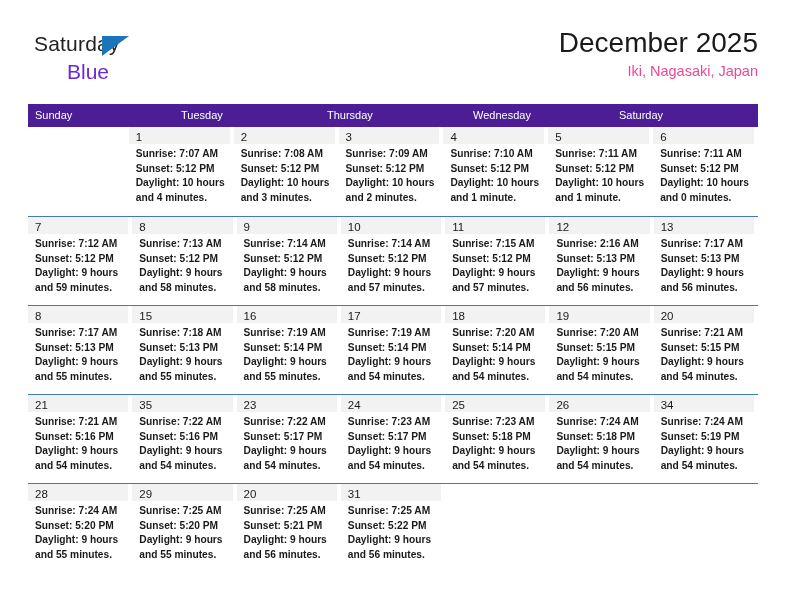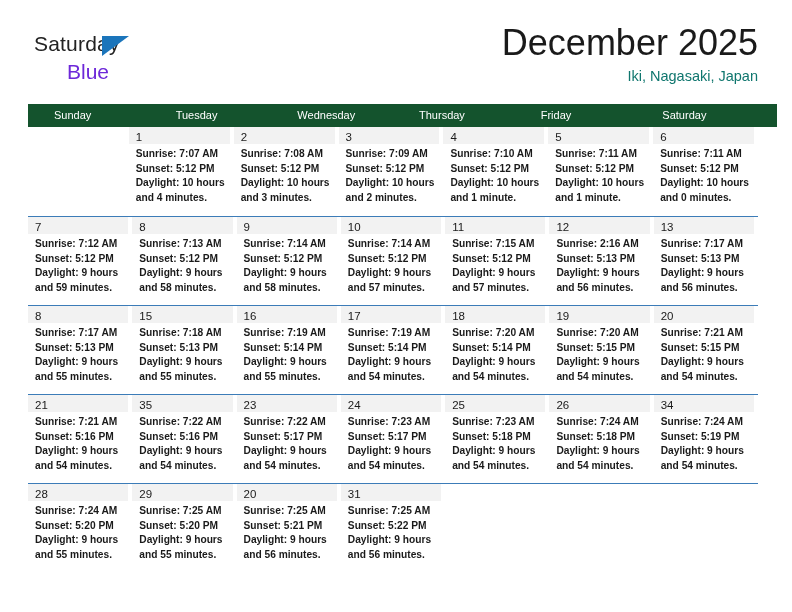--- a/index.html
+++ b/index.html
@@ -64,46 +64,44 @@
     border-bottom: 20px solid transparent;
   }
 
   .title-block {
     position: absolute;
     right: 0;
     top: 0;
     text-align: right;
   }
   .cal-title {
-    font-size: 36px;
+    font-size: 28px;
     font-weight: normal;
     color: #1a1a1a;
     line-height: 34px;
     white-space: nowrap;
   }
   .cal-subtitle {
     font-size: 14.5px;
-    color: #0f766e;
+    color: #ec4899;
     line-height: 22px;
-    margin-top: 5px;
     white-space: nowrap;
   }
 
   
   .calendar {
     position: absolute;
     left: 28px;
     top: 104px;
     width: 730px;
   }
   .dow-row {
     display: flex;
     width: 100%;
-    background: #14532d;
-    padding-left: 19px;
+    background: #4c1d95;
   }
   .dow-cell {
     flex: 1 1 0;
     box-sizing: border-box;
     padding: 4px 0 5px 7px;
     font-size: 11px;
     color: #ffffff;
     line-height: 14px;
     white-space: nowrap;
   }
@@ -166,23 +164,22 @@
       <div class="cal-title">December 2025</div>
       <div class="cal-subtitle">Iki, Nagasaki, Japan</div>
     </div>
 
   </div>
 
   <div class="calendar">
     <div class="dow-row">
         <div class="dow-cell">Sunday</div>
         <div class="dow-cell">Tuesday</div>
+        <div class="dow-cell">Thursday</div>
         <div class="dow-cell">Wednesday</div>
-        <div class="dow-cell">Thursday</div>
-        <div class="dow-cell">Friday</div>
         <div class="dow-cell">Saturday</div>
       </div>
     <div id="weeks-container">
         <div class="week-row first">
           <div class="day-cell empty">
             <div class="daynum-band"><span class="daynum"></span></div>
             <div class="day-lines"></div>
           </div>
           <div class="day-cell">
             <div class="daynum-band"><span class="daynum">1</span></div>

